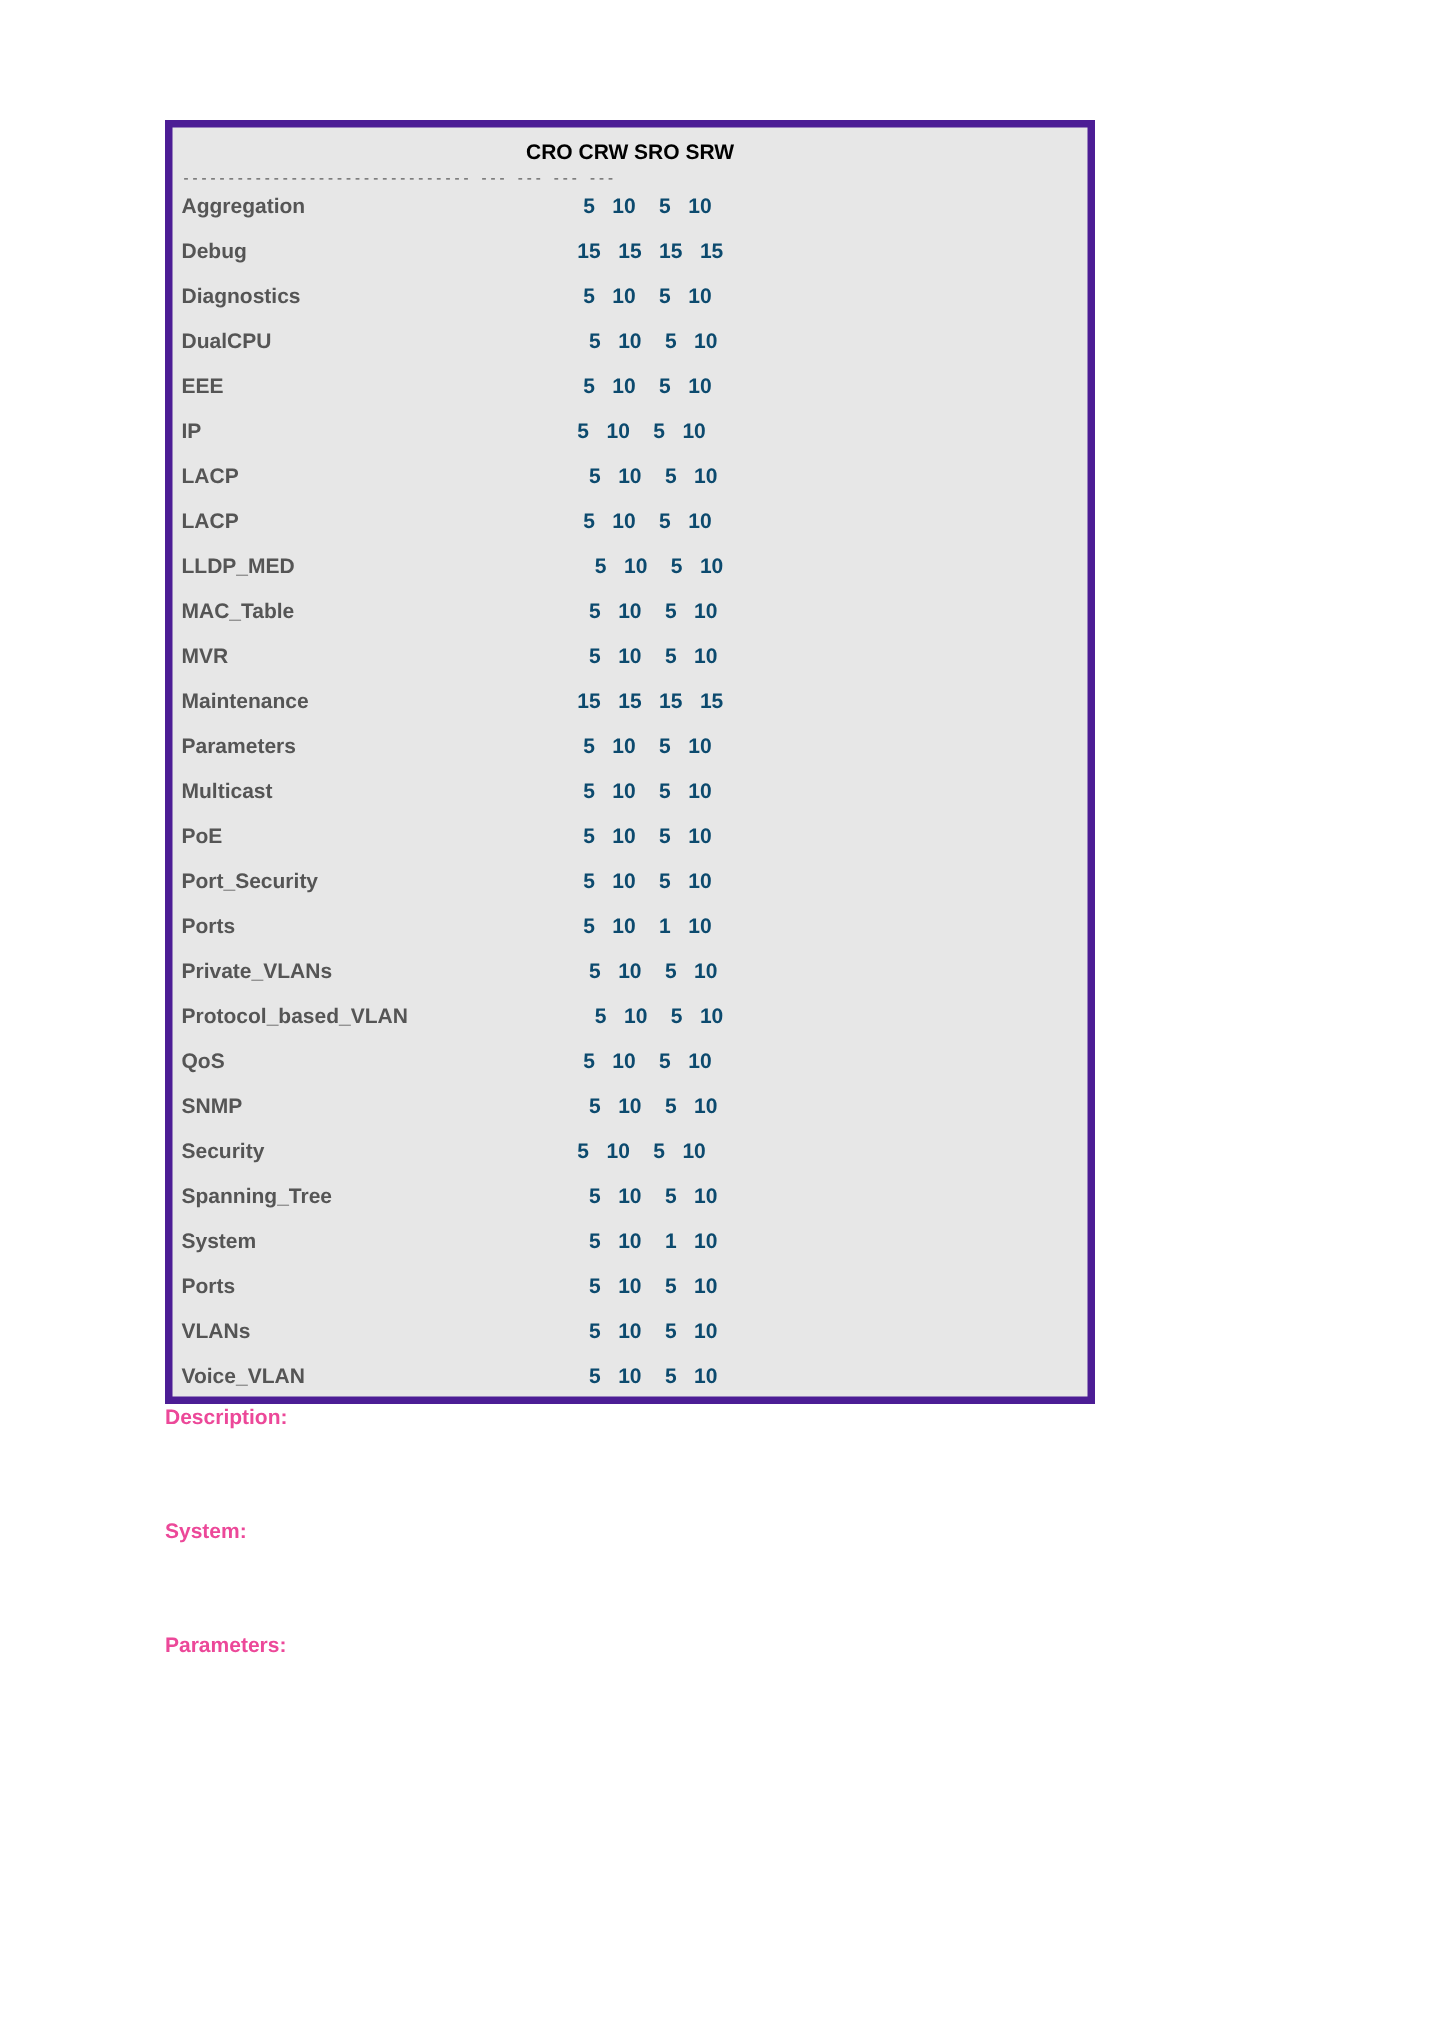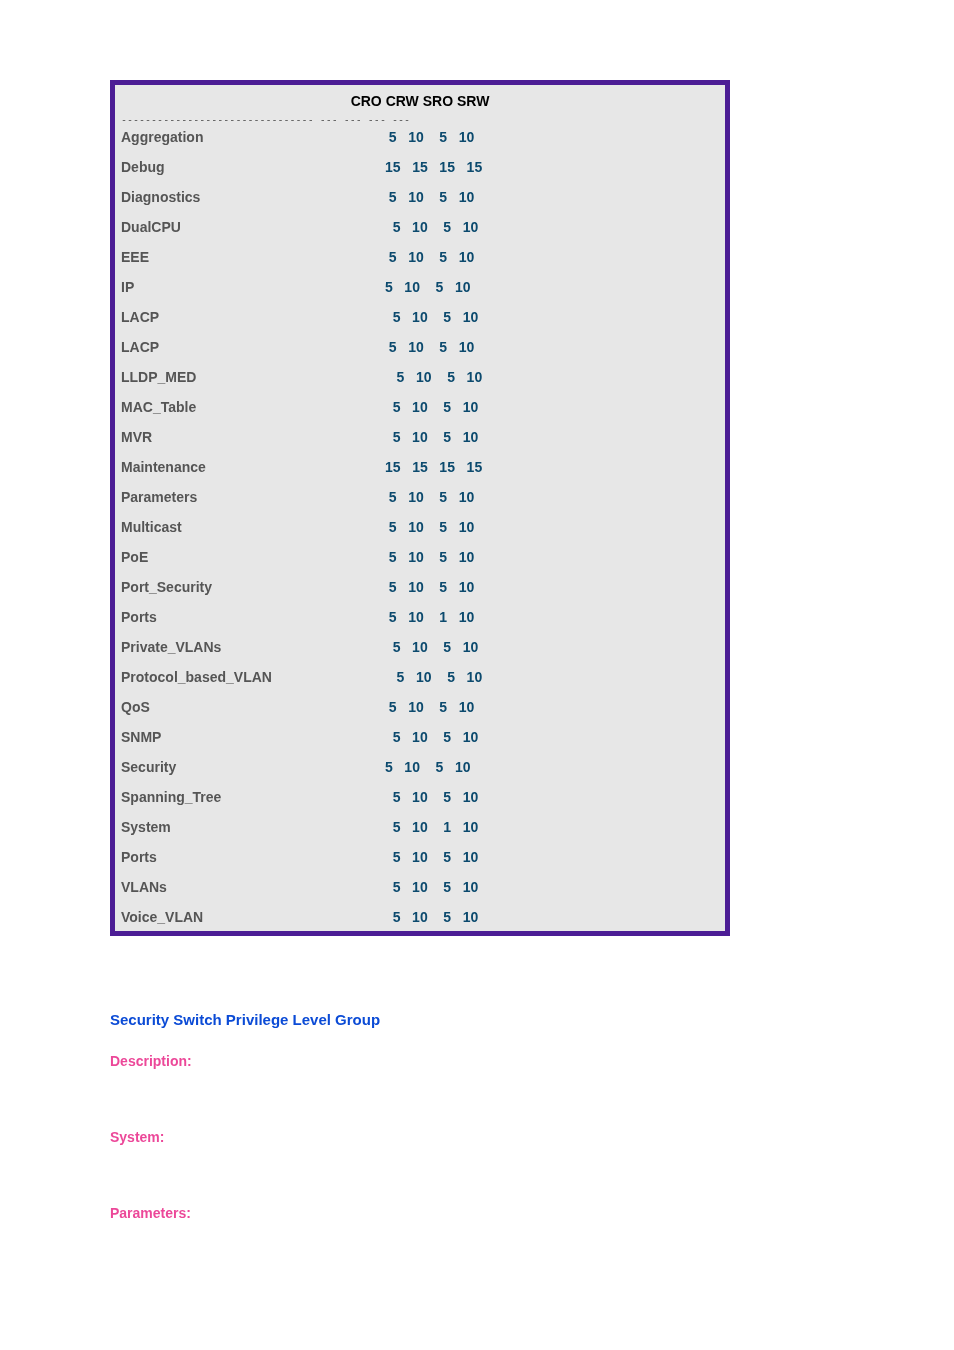--- a/index.html
+++ b/index.html
@@ -182,18 +182,17 @@
           <div class="name">VLANs</div>
           <div class="vals">   5   10    5   10</div>
         </div>
         <div class="row">
           <div class="name">Voice_VLAN</div>
           <div class="vals">   5   10    5   10</div>
         </div>
       </div>
   </div>
 
-  <div class="section-title">Security Switch Privilege Level Group</div>
 
   <div class="label">Description:</div>
   <div class="label">System:</div>
   <div class="label" style="margin-bottom:12px">Parameters:</div>
 </div>
 
 </body></html>

